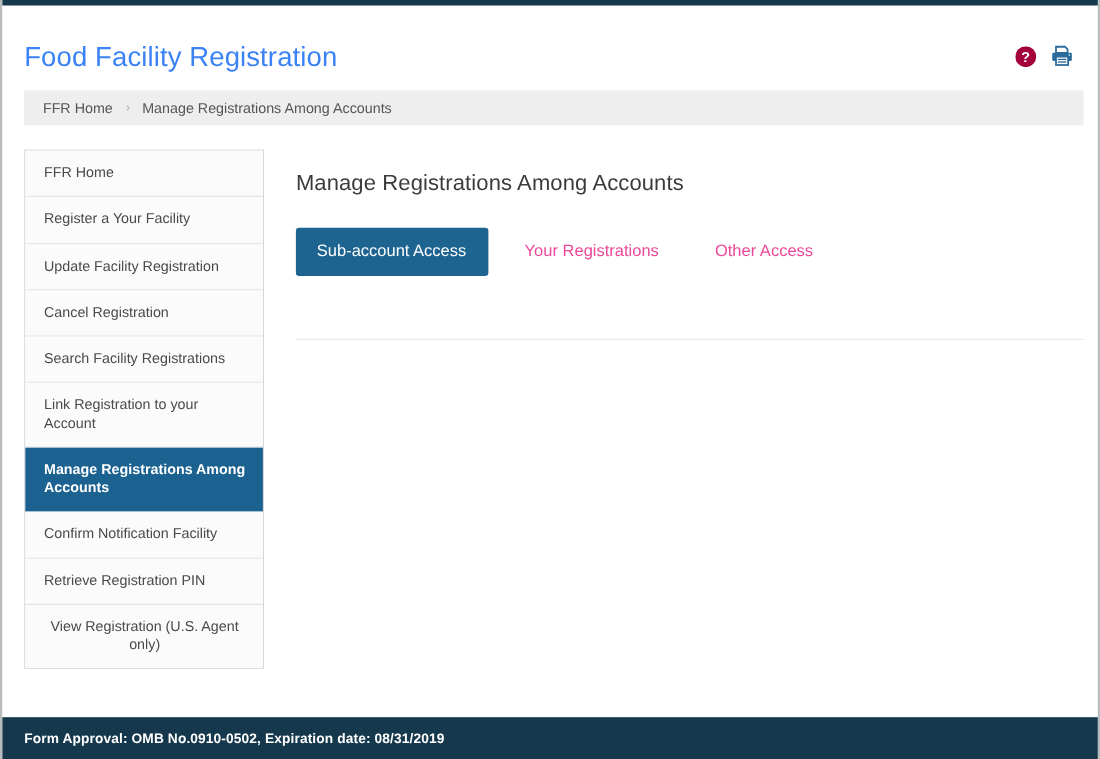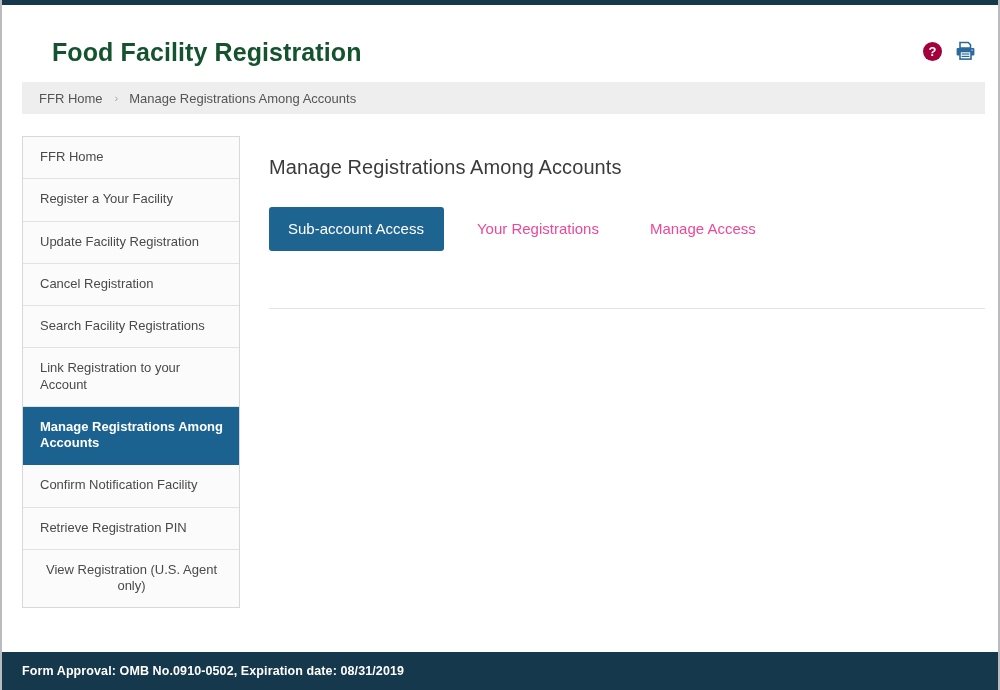--- a/index.html
+++ b/index.html
@@ -40,25 +40,24 @@
     position: absolute;
     left: 0; top: 5px;
     width: 996px;
     height: 72px;
   }
   .page-title {
     position: absolute;
     left: 20px;
     top: 33px;
     font-size: 25px;
-    font-weight: 700;
-    color: #14532d;
+    font-weight: 400;
+    color: #3b82f6;
     letter-spacing: 0.1px;
     white-space: nowrap;
-    margin-left: 30px;
   }
   .header-icons {
     position: absolute;
     right: 22px;
     top: 36px;
     display: flex;
     align-items: center;
     gap: 13px;
   }
   .icon-btn {
@@ -245,21 +244,21 @@
       <a class="side-item">Retrieve Registration PIN</a>
       <a class="side-item">View Registration (U.S. Agent only)</a>
     </nav>
 
   <main class="content">
     <h1 class="content-title">Manage Registrations Among Accounts</h1>
 
     <div class="tabs-row" id="tabs">
         <div class="tab active">Sub-account Access</div>
         <div class="tab inactive">Your Registrations</div>
-        <div class="tab inactive">Manage Access</div>
+        <div class="tab inactive">Other Access</div>
       </div>
 
     <div class="tab-panel"></div>
 
     <div class="content-divider"></div>
   </main>
 
   <div class="footer-bar">
     <span class="footer-text">Form Approval: OMB No.0910-0502, Expiration date: 08/31/2019</span>
   </div>

